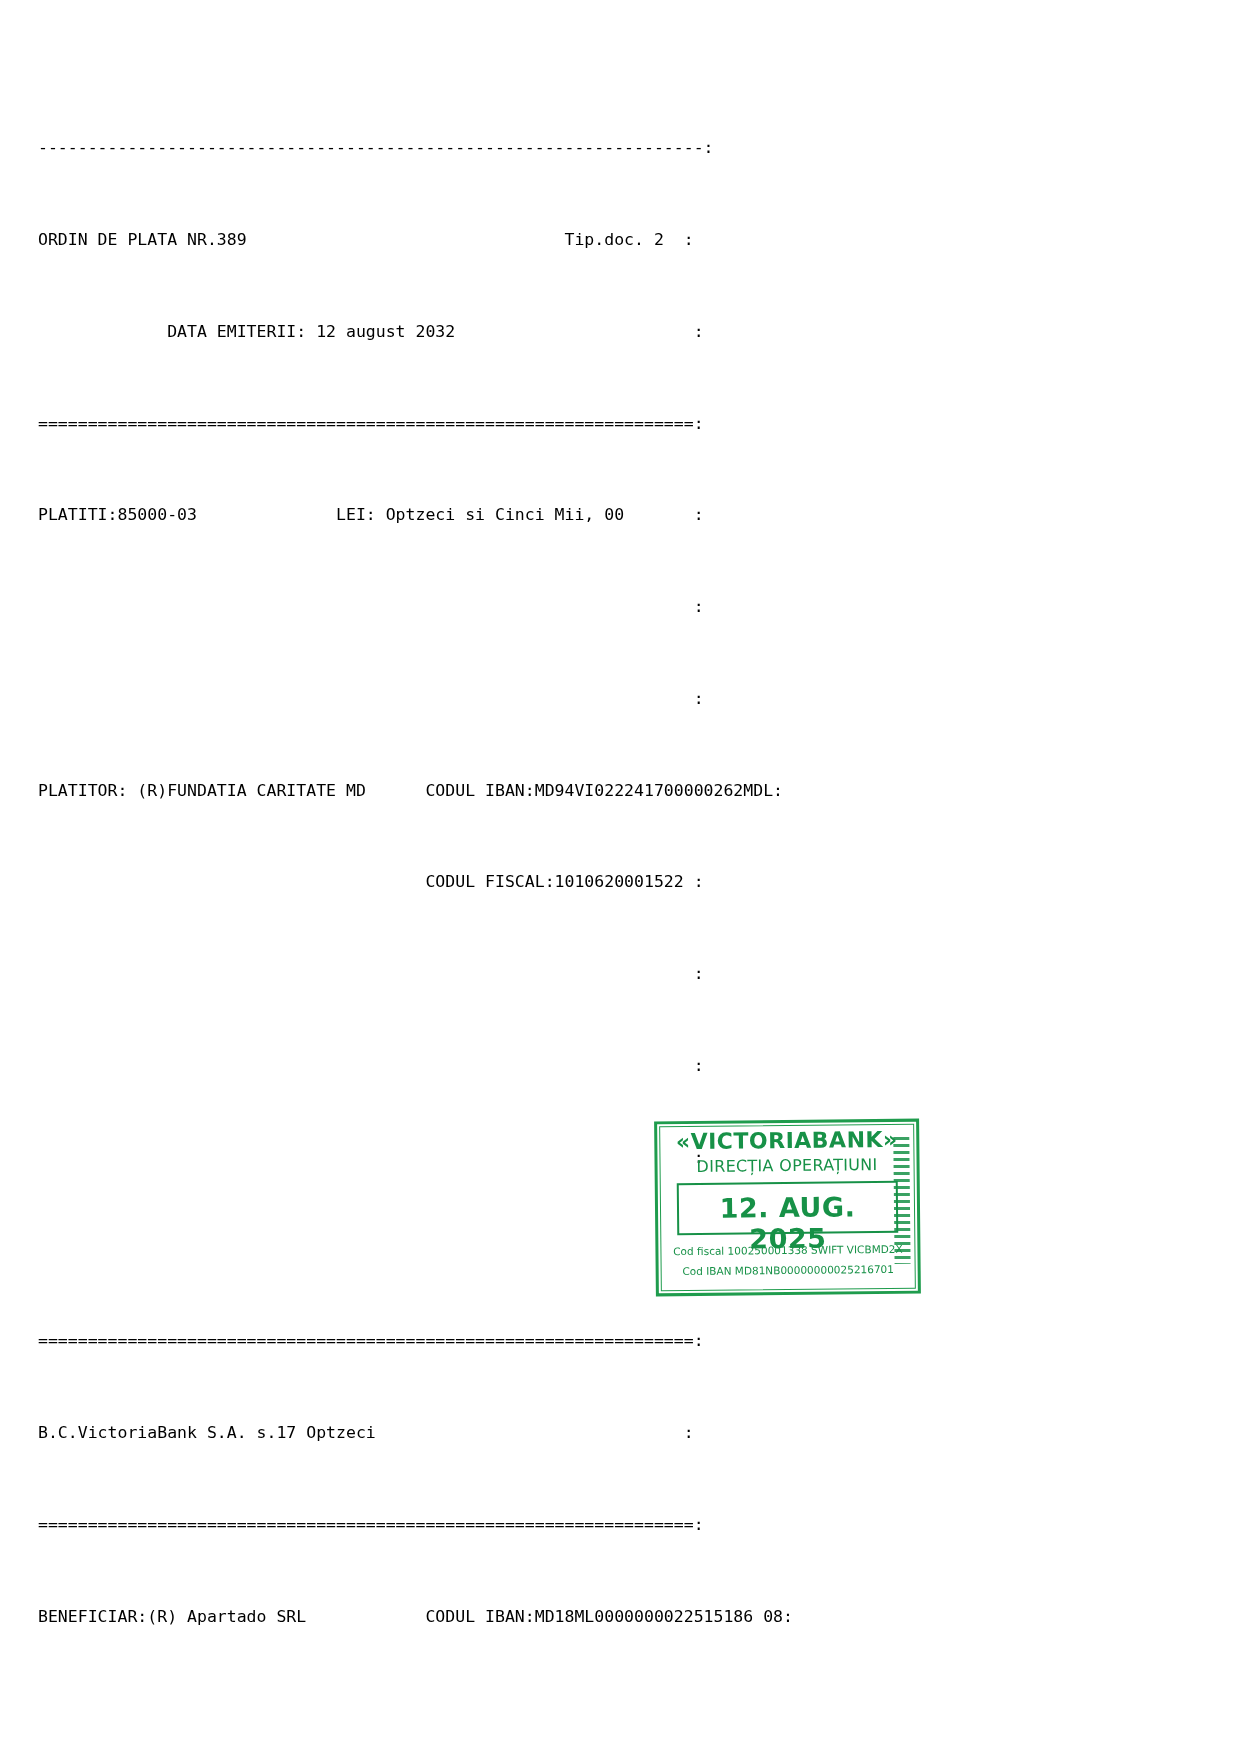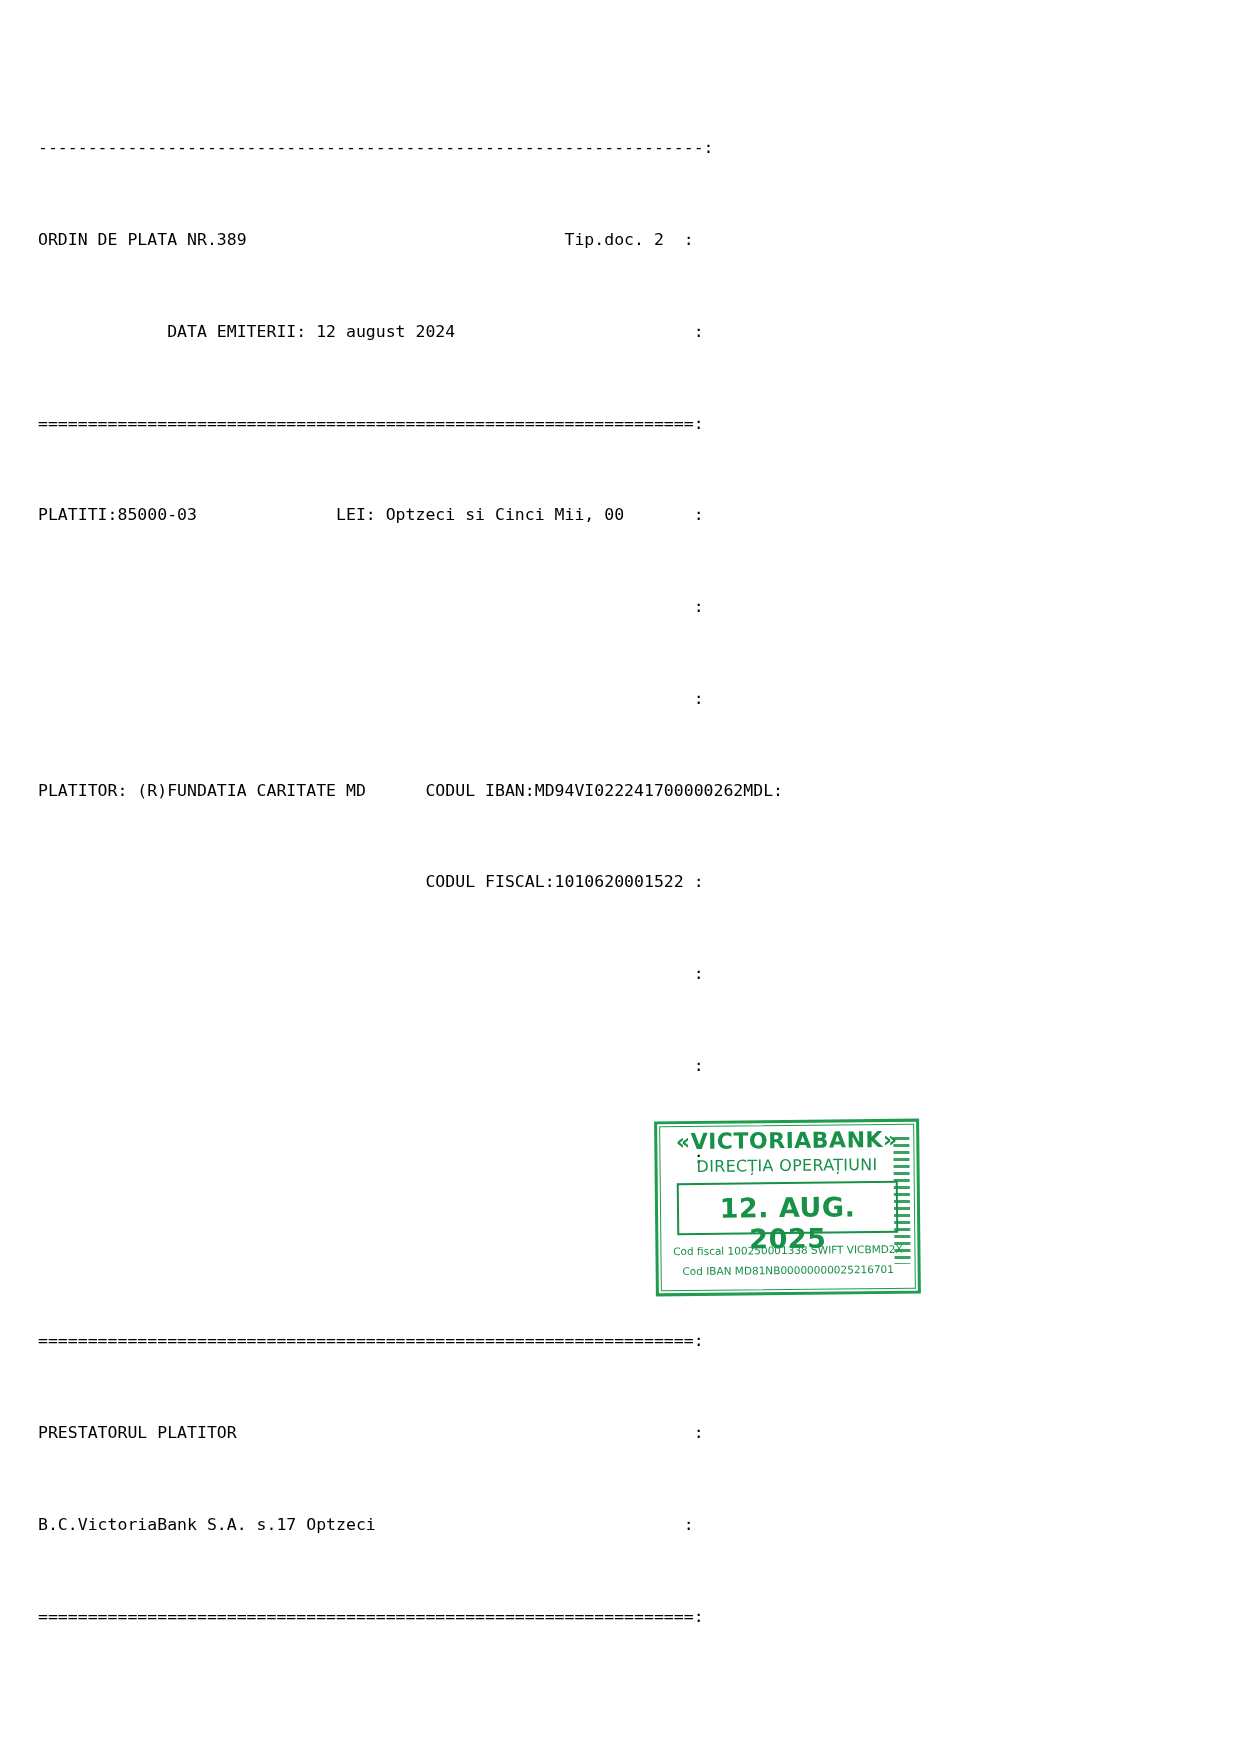--- a/index.html
+++ b/index.html
@@ -119,35 +119,35 @@
   }
 </style>
 </head>
 <body>
 
 <div class="page">
 
   <div class="doc">
     <div class="ln">-------------------------------------------------------------------:</div>
     <div class="ln">ORDIN DE PLATA NR.389                                Tip.doc. 2  :</div>
-    <div class="ln">             DATA EMITERII: 12 august 2024                        :</div>
+    <div class="ln">             DATA EMITERII: 12 august 2032                        :</div>
     <div class="ln">==================================================================:</div>
     <div class="ln">PLATITI:85000-03              LEI: Optzeci si Cinci Mii, 00       :</div>
     <div class="ln">                                                                  :</div>
     <div class="ln">                                                                  :</div>
     <div class="ln">PLATITOR: (R)FUNDATIA CARITATE MD      CODUL IBAN:MD94VI022241700000262MDL:</div>
     <div class="ln">                                       CODUL FISCAL:1010620001522 :</div>
     <div class="ln">                                                                  :</div>
     <div class="ln">                                                                  :</div>
     <div class="ln">                                                                  :</div>
     <div class="ln"></div>
     <div class="ln">==================================================================:</div>
-    <div class="ln">PRESTATORUL PLATITOR                                              :</div>
     <div class="ln">B.C.VictoriaBank S.A. s.17 Optzeci                               :</div>
     <div class="ln">==================================================================:</div>
+    <div class="ln">BENEFICIAR:(R) Apartado SRL            CODUL IBAN:MD18ML0000000022515186 08:</div>
     
     
     
     
     
     
     
     
     
     

